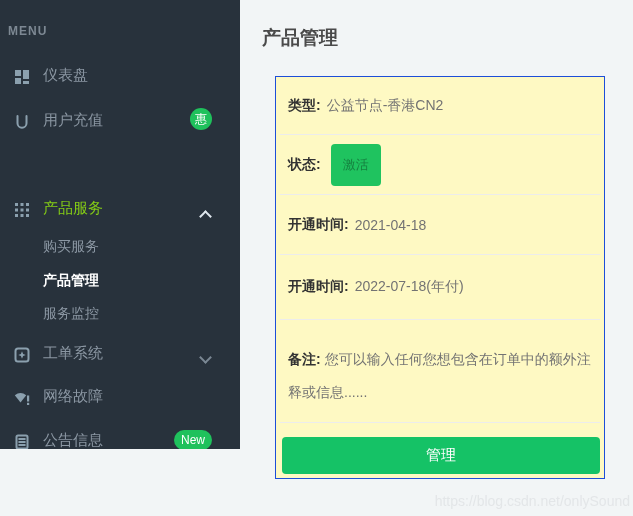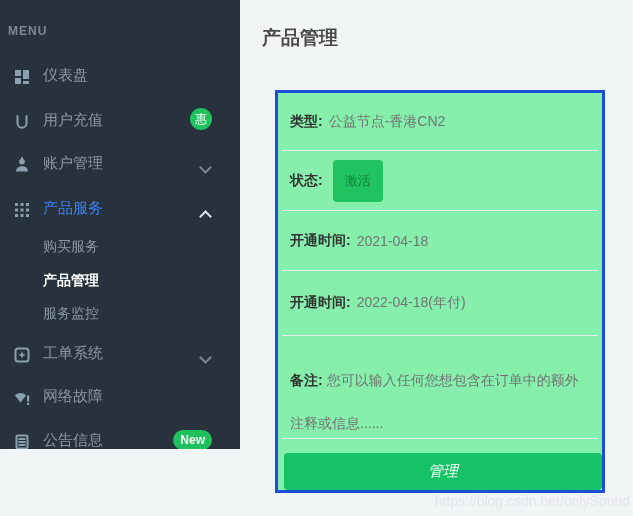--- a/index.html
+++ b/index.html
@@ -13,65 +13,65 @@
   .section-header { position:absolute; left:8px; color:#7d8893; font-weight:bold;
                     letter-spacing:0.5px; }
   .menu-header { top:24px; font-size:12px; letter-spacing:1px; }
   .other-header { top:471px; font-size:14px; }
 
   .nav-item { position:absolute; left:0; right:0; height:24px; display:flex;
               align-items:flex-end; padding:0 14px; color:#8b97a3; font-size:15px;
               cursor:pointer; }
   .nav-item .ico { width:16px; height:16px; margin-right:13px; flex:0 0 16px;
                    display:flex; align-items:center; justify-content:center; }
-  .nav-item.active { color:#3b82f6; }
+  .nav-item.active { color:#84cc16; }
   .sub-item { padding-left:43px; font-size:14px; }
   .sub-item.active { color:#ffffff; font-weight:bold; }
 
   .chevron { margin-left:auto; margin-right:16px; width:9px; height:9px; position:relative; }
   .chevron::before { content:""; position:absolute; left:0; top:1px; width:7px; height:7px;
                      border-right:2px solid #7a8793; border-bottom:2px solid #7a8793; }
   .chevron.down::before { transform:rotate(45deg); top:-1px; }
   .chevron.up::before { transform:rotate(-135deg); top:3px; border-color:#dfe7ee; }
 
   .pill-badge { margin-left:auto; margin-right:14px; background:#1fc15c; color:#fff; }
   .badge-circle { width:22px; height:22px; border-radius:50%; font-size:12px;
                   display:flex; align-items:center; justify-content:center; }
-  .badge-new { padding:3px 7px; border-radius:10px; font-size:12px; font-weight:bold; }
+  .badge-new { padding:3px 7px; border-radius:10px; font-size:12px; font-weight:normal; }
 
   .cutoff-row { position:absolute; top:512px; left:0; height:10px; }
   .cutoff-ico { position:absolute; left:15px; top:0; width:13px; height:8px; background:#8ba0ae; }
   .cutoff-txt { position:absolute; left:43px; top:0; width:64px; height:8px; background:#7d8893; }
 
   svg.glyph { display:block; }
   svg.glyph .st { stroke:#8ba0ae; fill:none; stroke-width:2; stroke-linecap:round; }
   svg.glyph .fl { fill:#8ba0ae; }
 
   
   .main { position:absolute; left:240px; top:0; width:393px; height:516px;
           background:#f2f5f6; }
   .page-title { position:absolute; left:22px; top:25px; font-size:19px; color:#4a4a4a; }
 
-  .card { position:absolute; left:35px; top:90px; width:330px; height:403px;
-          background:#86efac; border:3px solid #1d4ed8; }
+  .card { position:absolute; left:35px; top:76px; width:330px; height:403px;
+          background:#fef9c3; border:1px solid #1d4ed8; }
   .row { display:flex; align-items:center; padding:0 12px; font-size:14px; }
   .row .lbl { font-weight:bold; color:#333; margin-right:6px; white-space:nowrap; }
   .row .val { color:#737373; }
   .divider { height:1px; background:#ececec; margin:0 4px; }
   .r-type { height:57px; }
   .r-status { height:59px; }
   .r-open { height:59px; }
   .r-expire { height:64px; }
-  .r-remark { height:102px; display:block; padding-top:23px; line-height:43px; }
+  .r-remark { height:102px; display:block; padding-top:23px; line-height:33px; }
   .r-remark .lbl { margin-right:4px; }
   .status-tag { display:inline-block; background:#1fc35f; color:rgba(0,0,0,0.35);
                 font-size:13px; padding:12px 12px; border-radius:4px; margin-left:4px; }
   .manage-btn { display:block; margin:14px 6px 0 6px; width:318px; height:37px;
                 background:#15c266; border:none; border-radius:4px; color:#ffffff;
-                font-size:15px; font-family:inherit; cursor:pointer;font-style:italic; }
+                font-size:15px; font-family:inherit; cursor:pointer; }
   .watermark { position:absolute; right:3px; bottom:7px; font-size:14px; color:#e3e6e8; }
 </style>
 </head>
 <body>
 
 <div class="app">
 
   <aside class="sidebar">
     <div class="section-header menu-header">MENU</div>
 
@@ -90,31 +90,20 @@
     <div class="nav-item" style="top:106px">
       <span class="ico">
         <svg class="glyph" width="16" height="16" viewBox="0 0 16 16">
           <path class="st" stroke-width="3" d="M3.5 2 v7.2 a4.5 4.5 0 0 0 9 0 V2"></path>
         </svg>
       </span>
       <span>用户充值</span>
       <span class="pill-badge badge-circle">惠</span>
     </div>
 
-    <div class="nav-item" style="top:149px">
-      <span class="ico">
-        <svg class="glyph" width="16" height="16" viewBox="0 0 16 16">
-          <circle class="fl" cx="8" cy="4.6" r="2.9"></circle>
-          <rect class="fl" x="7" y="0.2" width="2" height="2"></rect>
-          <path class="fl" d="M2 14.5 a6 5.6 0 0 1 12 0 Z"></path>
-        </svg>
-      </span>
-      <span>账户管理</span>
-      <span class="chevron down"></span>
-    </div>
 
     <div class="nav-item active" style="top:194px">
       <span class="ico">
         <svg class="glyph" width="16" height="16" viewBox="0 0 16 16">
           <g class="fl">
             <rect x="1" y="1" width="3" height="3"></rect>
               <rect x="6.5" y="1" width="3" height="3"></rect>
               <rect x="12" y="1" width="3" height="3"></rect>
             <rect x="1" y="6.5" width="3" height="3"></rect>
               <rect x="6.5" y="6.5" width="3" height="3"></rect>
@@ -200,21 +189,21 @@
       <div class="divider"></div>
 
       <div class="row r-open">
         <span class="lbl">开通时间:</span>
         <span class="val">2021-04-18</span>
       </div>
       <div class="divider"></div>
 
       <div class="row r-expire">
         <span class="lbl">开通时间:</span>
-        <span class="val">2022-04-18(年付)</span>
+        <span class="val">2022-07-18(年付)</span>
       </div>
       <div class="divider"></div>
 
       <div class="row r-remark">
         <span class="lbl">备注:</span><span class="val">您可以输入任何您想包含在订单中的额外注释或信息......</span>
       </div>
       <div class="divider"></div>
 
       <button class="manage-btn">管理</button>
     </section>

